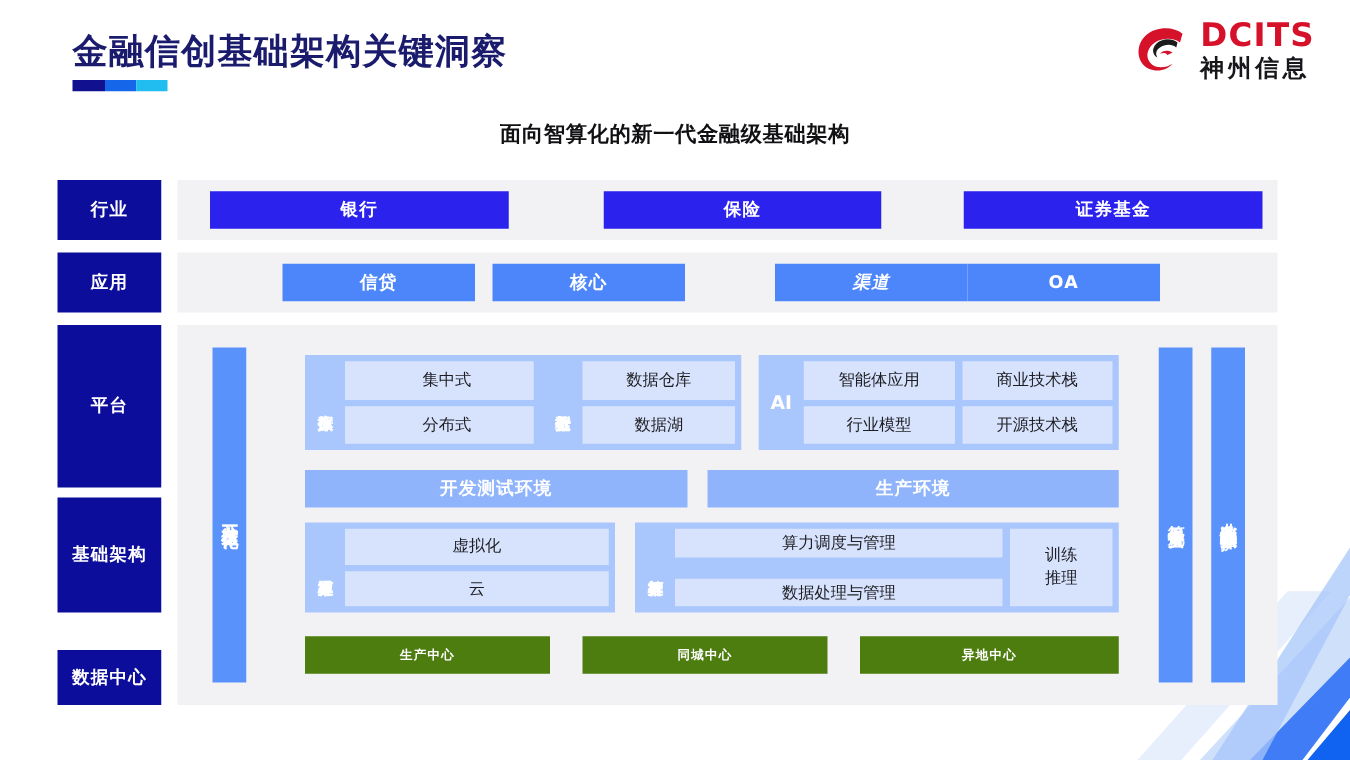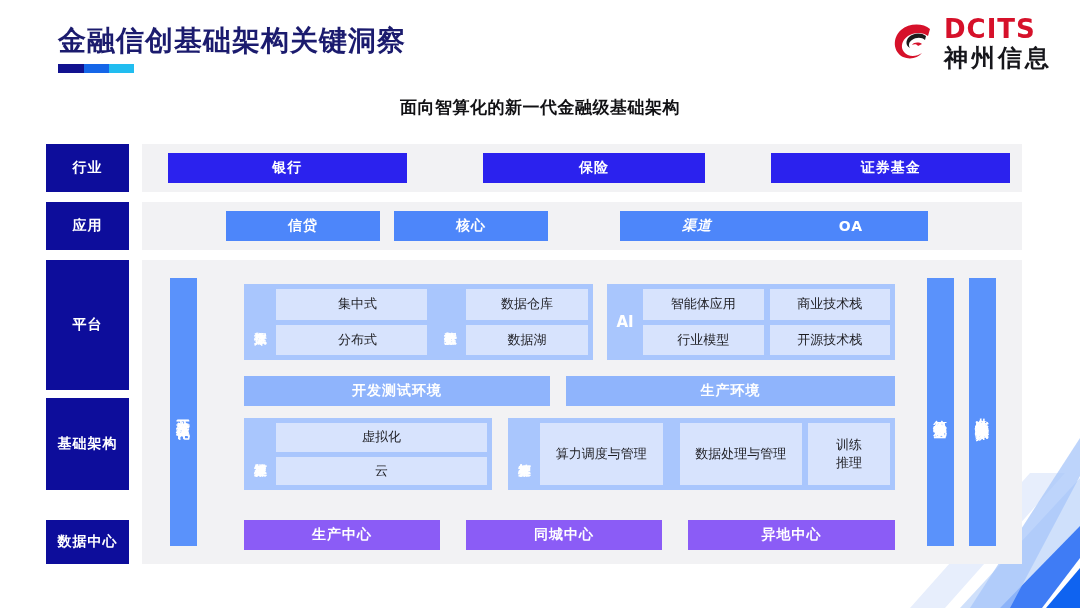--- a/index.html
+++ b/index.html
@@ -24,21 +24,21 @@
   .title-bar { position:absolute; left:58px; top:64px; width:76px; height:9px; display:flex; }
   .title-bar i { display:block; height:100%; }
   .tb0 { width:34%; background:#11118f; }
   .tb1 { width:33%; background:#1566e8; }
   .tb2 { width:33%; background:#21bdf0; }
 
   .logo { position:absolute; right:28px; top:16px; display:flex; align-items:center; gap:7px; }
   .logo-mark { width:48px; height:48px; flex:0 0 auto; }
   .logo-text { display:flex; flex-direction:column; line-height:1; }
   .logo-en { font-size:26px; font-weight:bold; color:#d6112a; letter-spacing:1px; font-family:"DejaVu Sans","Liberation Sans",sans-serif; }
-  .logo-cn { font-size:24px; font-weight:bold; color:#16161b; letter-spacing:3px; margin-top:4px; }
+  .logo-cn { font-size:19px; font-weight:bold; color:#16161b; letter-spacing:3px; margin-top:4px; }
 
   .subtitle {
     position:absolute; left:0; top:96px; width:1080px;
     text-align:center; font-size:17px; font-weight:bold; color:#111114;
     letter-spacing:.5px;
   }
 
   
   .diagram { position:absolute; left:0; top:140px; width:1080px; height:430px; }
 
@@ -96,27 +96,27 @@
 
   .envbar { position:absolute; height:30px; background:#8fb4fc; color:#fff;
             display:flex; align-items:center; justify-content:center;
             font-size:14px; font-weight:bold; letter-spacing:1px; }
   .env-dev  { left:102px; top:116px; width:306px; }
   .env-prod { left:424px; top:116px; width:329px; }
 
   .g-tf { left:102px; top:158px; width:248px; height:72px; }
   .g-zf { left:366px; top:158px; width:387px; height:72px; }
   .g-zf .group-body { flex-direction:row; gap:6px; }
-  .g-zf .zf-left { flex:1; display:flex; gap:17px; }
+  .g-zf .zf-left { flex:1; display:flex; flex-direction:column; gap:17px; }
   .g-zf .zf-right { flex:0 0 82px; background:#d7e3fd; display:flex; align-items:center;
                     justify-content:center; font-size:13px; color:#1d1d22; line-height:1.35; text-align:center; }
 
-  .center-bar { position:absolute; top:260px; height:30px; background:#8b5cf6; color:#fff;
+  .center-bar { position:absolute; top:249px; height:30px; background:#4d7c0f; color:#fff;
                 display:flex; align-items:center; justify-content:center;
-                font-size:14px; font-weight:bold; letter-spacing:1px; }
+                font-size:10px; font-weight:bold; letter-spacing:1px; }
   .c-prod { left:102px; width:196px; }
   .c-same { left:324px; width:196px; }
   .c-remote{left:546px; width:207px; }
 </style>
 </head>
 <body>
 
 <div class="slide">
 
   <svg class="corner-deco" viewBox="0 0 230 190">

